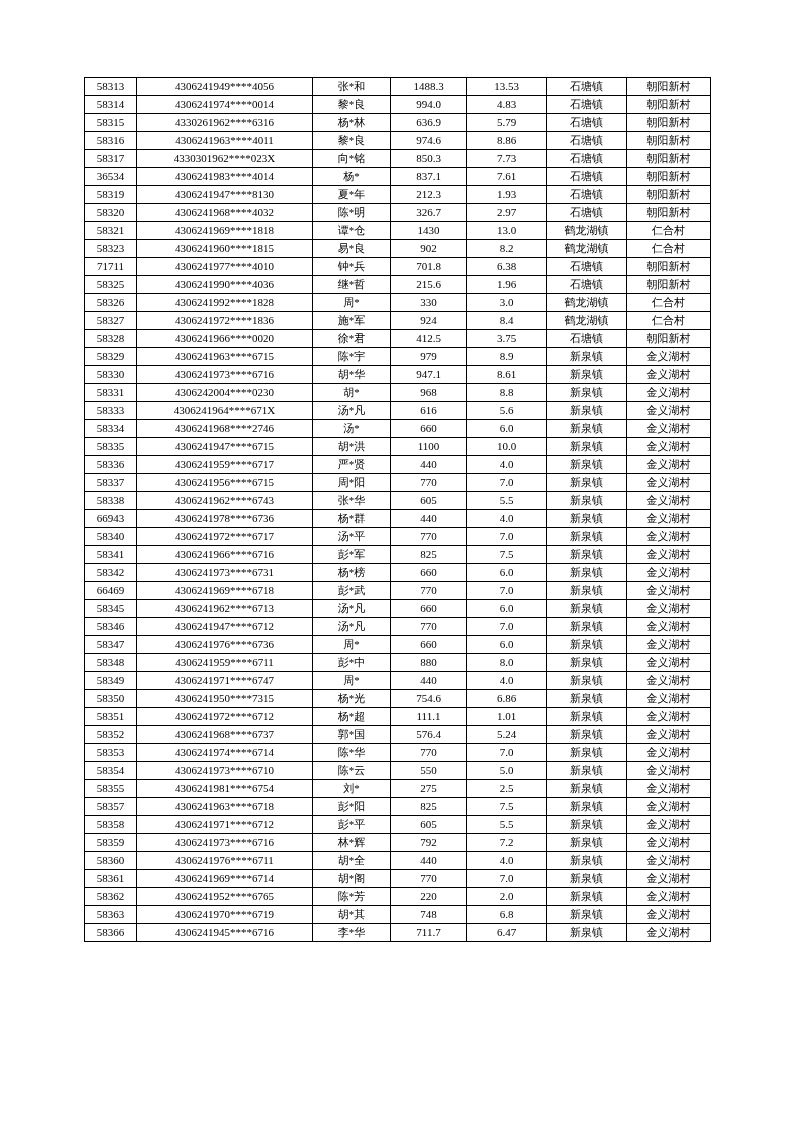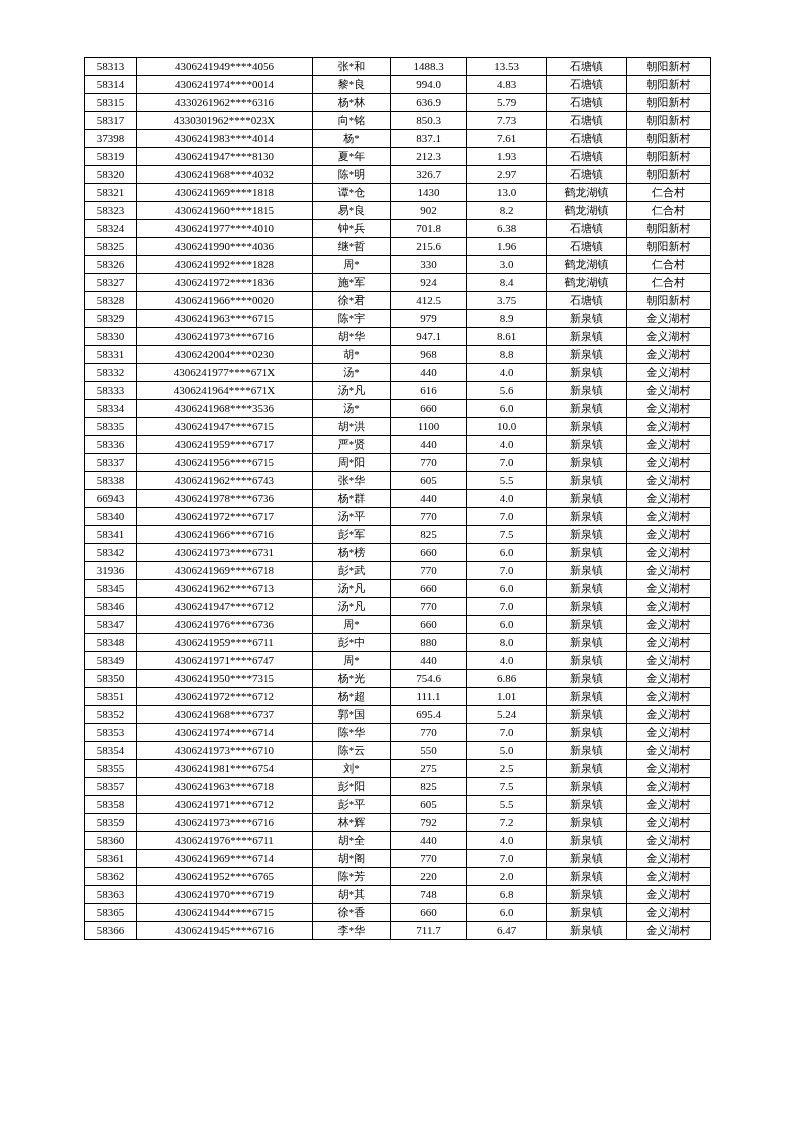--- a/index.html
+++ b/index.html
@@ -16,21 +16,21 @@
   }
   .page {
     position: absolute;
     top: 0; left: 0;
     width: 794px;
     height: 1122px;
     background: #ffffff;
   }
   table.data-table {
     position: absolute;
-    top: 57px;
+    top: 77px;
     left: 84px;
     border-collapse: collapse;
     table-layout: fixed;
     width: 626px;
   }
   table.data-table td {
     border: 1px solid #000000;
     height: 17px;
     padding: 0 2px;
     font-size: 11px;
@@ -83,30 +83,39 @@
         <tr>
           <td>58315</td>
           <td>4330261962****6316</td>
           <td>杨*林</td>
           <td>636.9</td>
           <td>5.79</td>
           <td>石塘镇</td>
           <td>朝阳新村</td>
         </tr>
         <tr>
+          <td>58316</td>
+          <td>4306241963****4011</td>
+          <td>黎*良</td>
+          <td>974.6</td>
+          <td>8.86</td>
+          <td>石塘镇</td>
+          <td>朝阳新村</td>
+        </tr>
+        <tr>
           <td>58317</td>
           <td>4330301962****023X</td>
           <td>向*铭</td>
           <td>850.3</td>
           <td>7.73</td>
           <td>石塘镇</td>
           <td>朝阳新村</td>
         </tr>
         <tr>
-          <td>37398</td>
+          <td>36534</td>
           <td>4306241983****4014</td>
           <td>杨*</td>
           <td>837.1</td>
           <td>7.61</td>
           <td>石塘镇</td>
           <td>朝阳新村</td>
         </tr>
         <tr>
           <td>58319</td>
           <td>4306241947****8130</td>
@@ -137,21 +146,21 @@
         <tr>
           <td>58323</td>
           <td>4306241960****1815</td>
           <td>易*良</td>
           <td>902</td>
           <td>8.2</td>
           <td>鹤龙湖镇</td>
           <td>仁合村</td>
         </tr>
         <tr>
-          <td>58324</td>
+          <td>71711</td>
           <td>4306241977****4010</td>
           <td>钟*兵</td>
           <td>701.8</td>
           <td>6.38</td>
           <td>石塘镇</td>
           <td>朝阳新村</td>
         </tr>
         <tr>
           <td>58325</td>
           <td>4306241990****4036</td>
@@ -209,40 +218,31 @@
         <tr>
           <td>58331</td>
           <td>4306242004****0230</td>
           <td>胡*</td>
           <td>968</td>
           <td>8.8</td>
           <td>新泉镇</td>
           <td>金义湖村</td>
         </tr>
         <tr>
-          <td>58332</td>
-          <td>4306241977****671X</td>
-          <td>汤*</td>
-          <td>440</td>
-          <td>4.0</td>
-          <td>新泉镇</td>
-          <td>金义湖村</td>
-        </tr>
-        <tr>
           <td>58333</td>
           <td>4306241964****671X</td>
           <td>汤*凡</td>
           <td>616</td>
           <td>5.6</td>
           <td>新泉镇</td>
           <td>金义湖村</td>
         </tr>
         <tr>
           <td>58334</td>
-          <td>4306241968****3536</td>
+          <td>4306241968****2746</td>
           <td>汤*</td>
           <td>660</td>
           <td>6.0</td>
           <td>新泉镇</td>
           <td>金义湖村</td>
         </tr>
         <tr>
           <td>58335</td>
           <td>4306241947****6715</td>
           <td>胡*洪</td>
@@ -308,21 +308,21 @@
         <tr>
           <td>58342</td>
           <td>4306241973****6731</td>
           <td>杨*榜</td>
           <td>660</td>
           <td>6.0</td>
           <td>新泉镇</td>
           <td>金义湖村</td>
         </tr>
         <tr>
-          <td>31936</td>
+          <td>66469</td>
           <td>4306241969****6718</td>
           <td>彭*武</td>
           <td>770</td>
           <td>7.0</td>
           <td>新泉镇</td>
           <td>金义湖村</td>
         </tr>
         <tr>
           <td>58345</td>
           <td>4306241962****6713</td>
@@ -383,21 +383,21 @@
           <td>杨*超</td>
           <td>111.1</td>
           <td>1.01</td>
           <td>新泉镇</td>
           <td>金义湖村</td>
         </tr>
         <tr>
           <td>58352</td>
           <td>4306241968****6737</td>
           <td>郭*国</td>
-          <td>695.4</td>
+          <td>576.4</td>
           <td>5.24</td>
           <td>新泉镇</td>
           <td>金义湖村</td>
         </tr>
         <tr>
           <td>58353</td>
           <td>4306241974****6714</td>
           <td>陈*华</td>
           <td>770</td>
           <td>7.0</td>
@@ -479,29 +479,20 @@
         <tr>
           <td>58363</td>
           <td>4306241970****6719</td>
           <td>胡*其</td>
           <td>748</td>
           <td>6.8</td>
           <td>新泉镇</td>
           <td>金义湖村</td>
         </tr>
         <tr>
-          <td>58365</td>
-          <td>4306241944****6715</td>
-          <td>徐*香</td>
-          <td>660</td>
-          <td>6.0</td>
-          <td>新泉镇</td>
-          <td>金义湖村</td>
-        </tr>
-        <tr>
           <td>58366</td>
           <td>4306241945****6716</td>
           <td>李*华</td>
           <td>711.7</td>
           <td>6.47</td>
           <td>新泉镇</td>
           <td>金义湖村</td>
         </tr>
       </tbody>
   </table>

